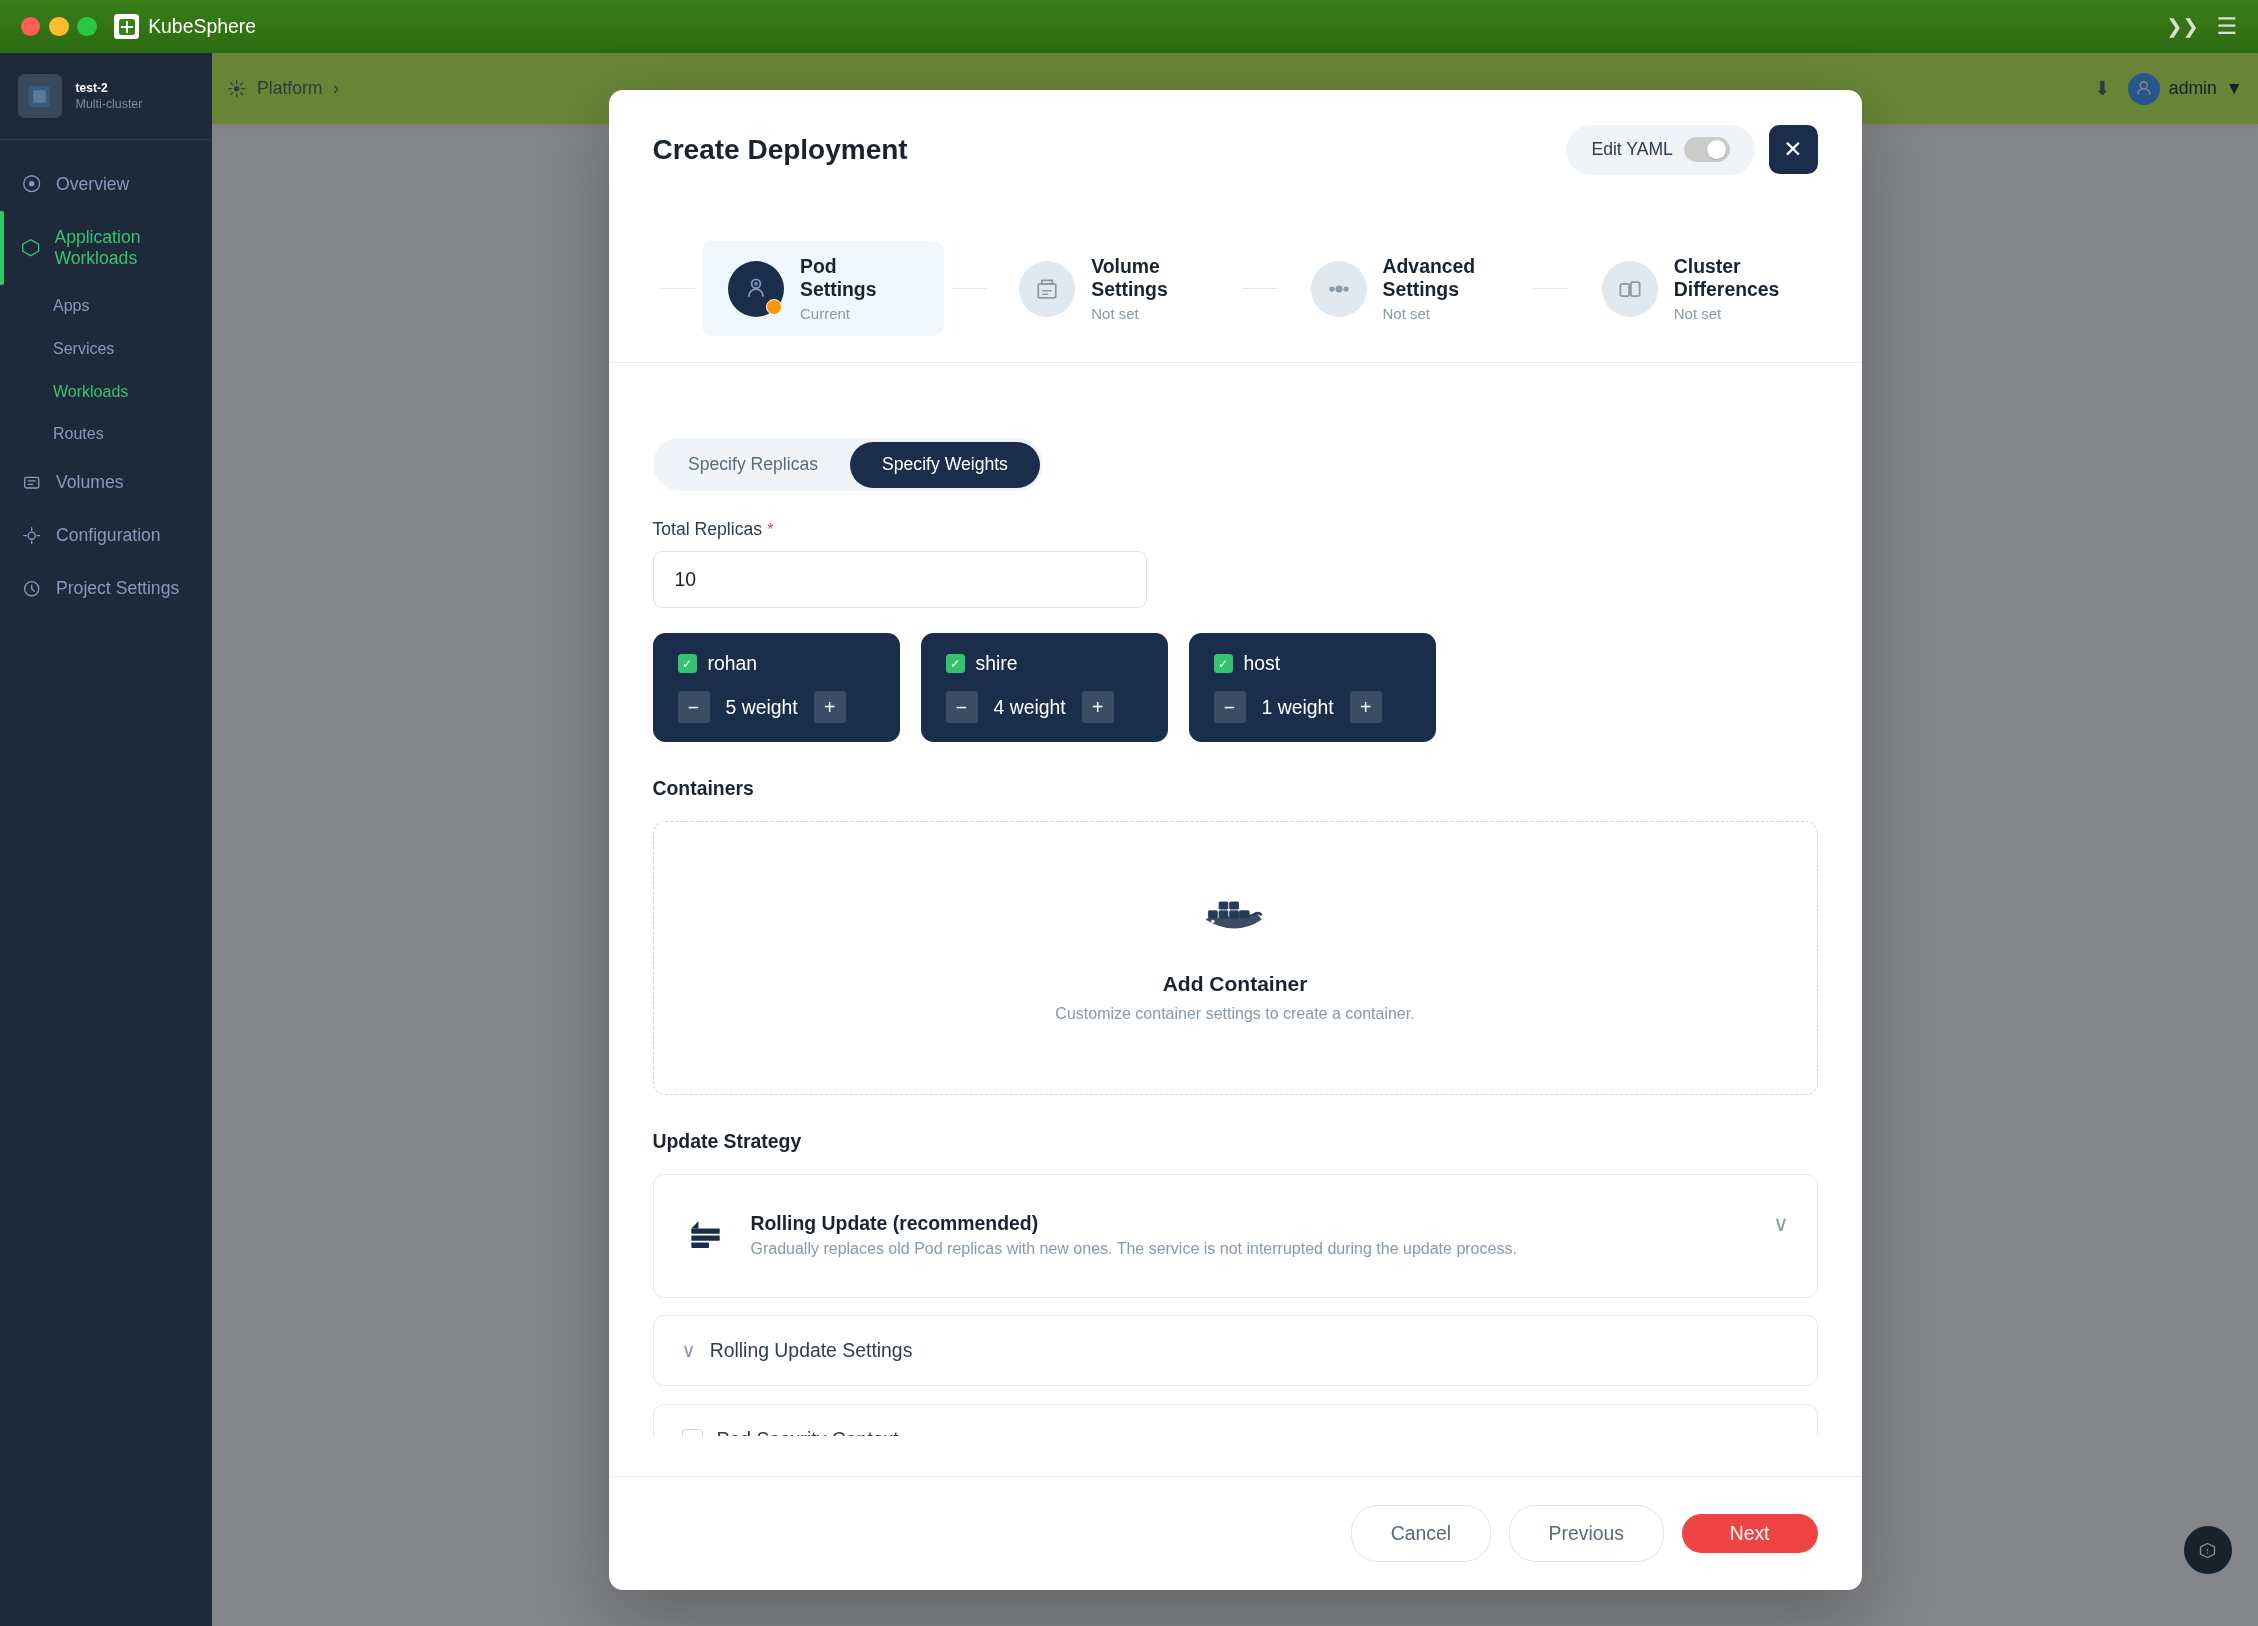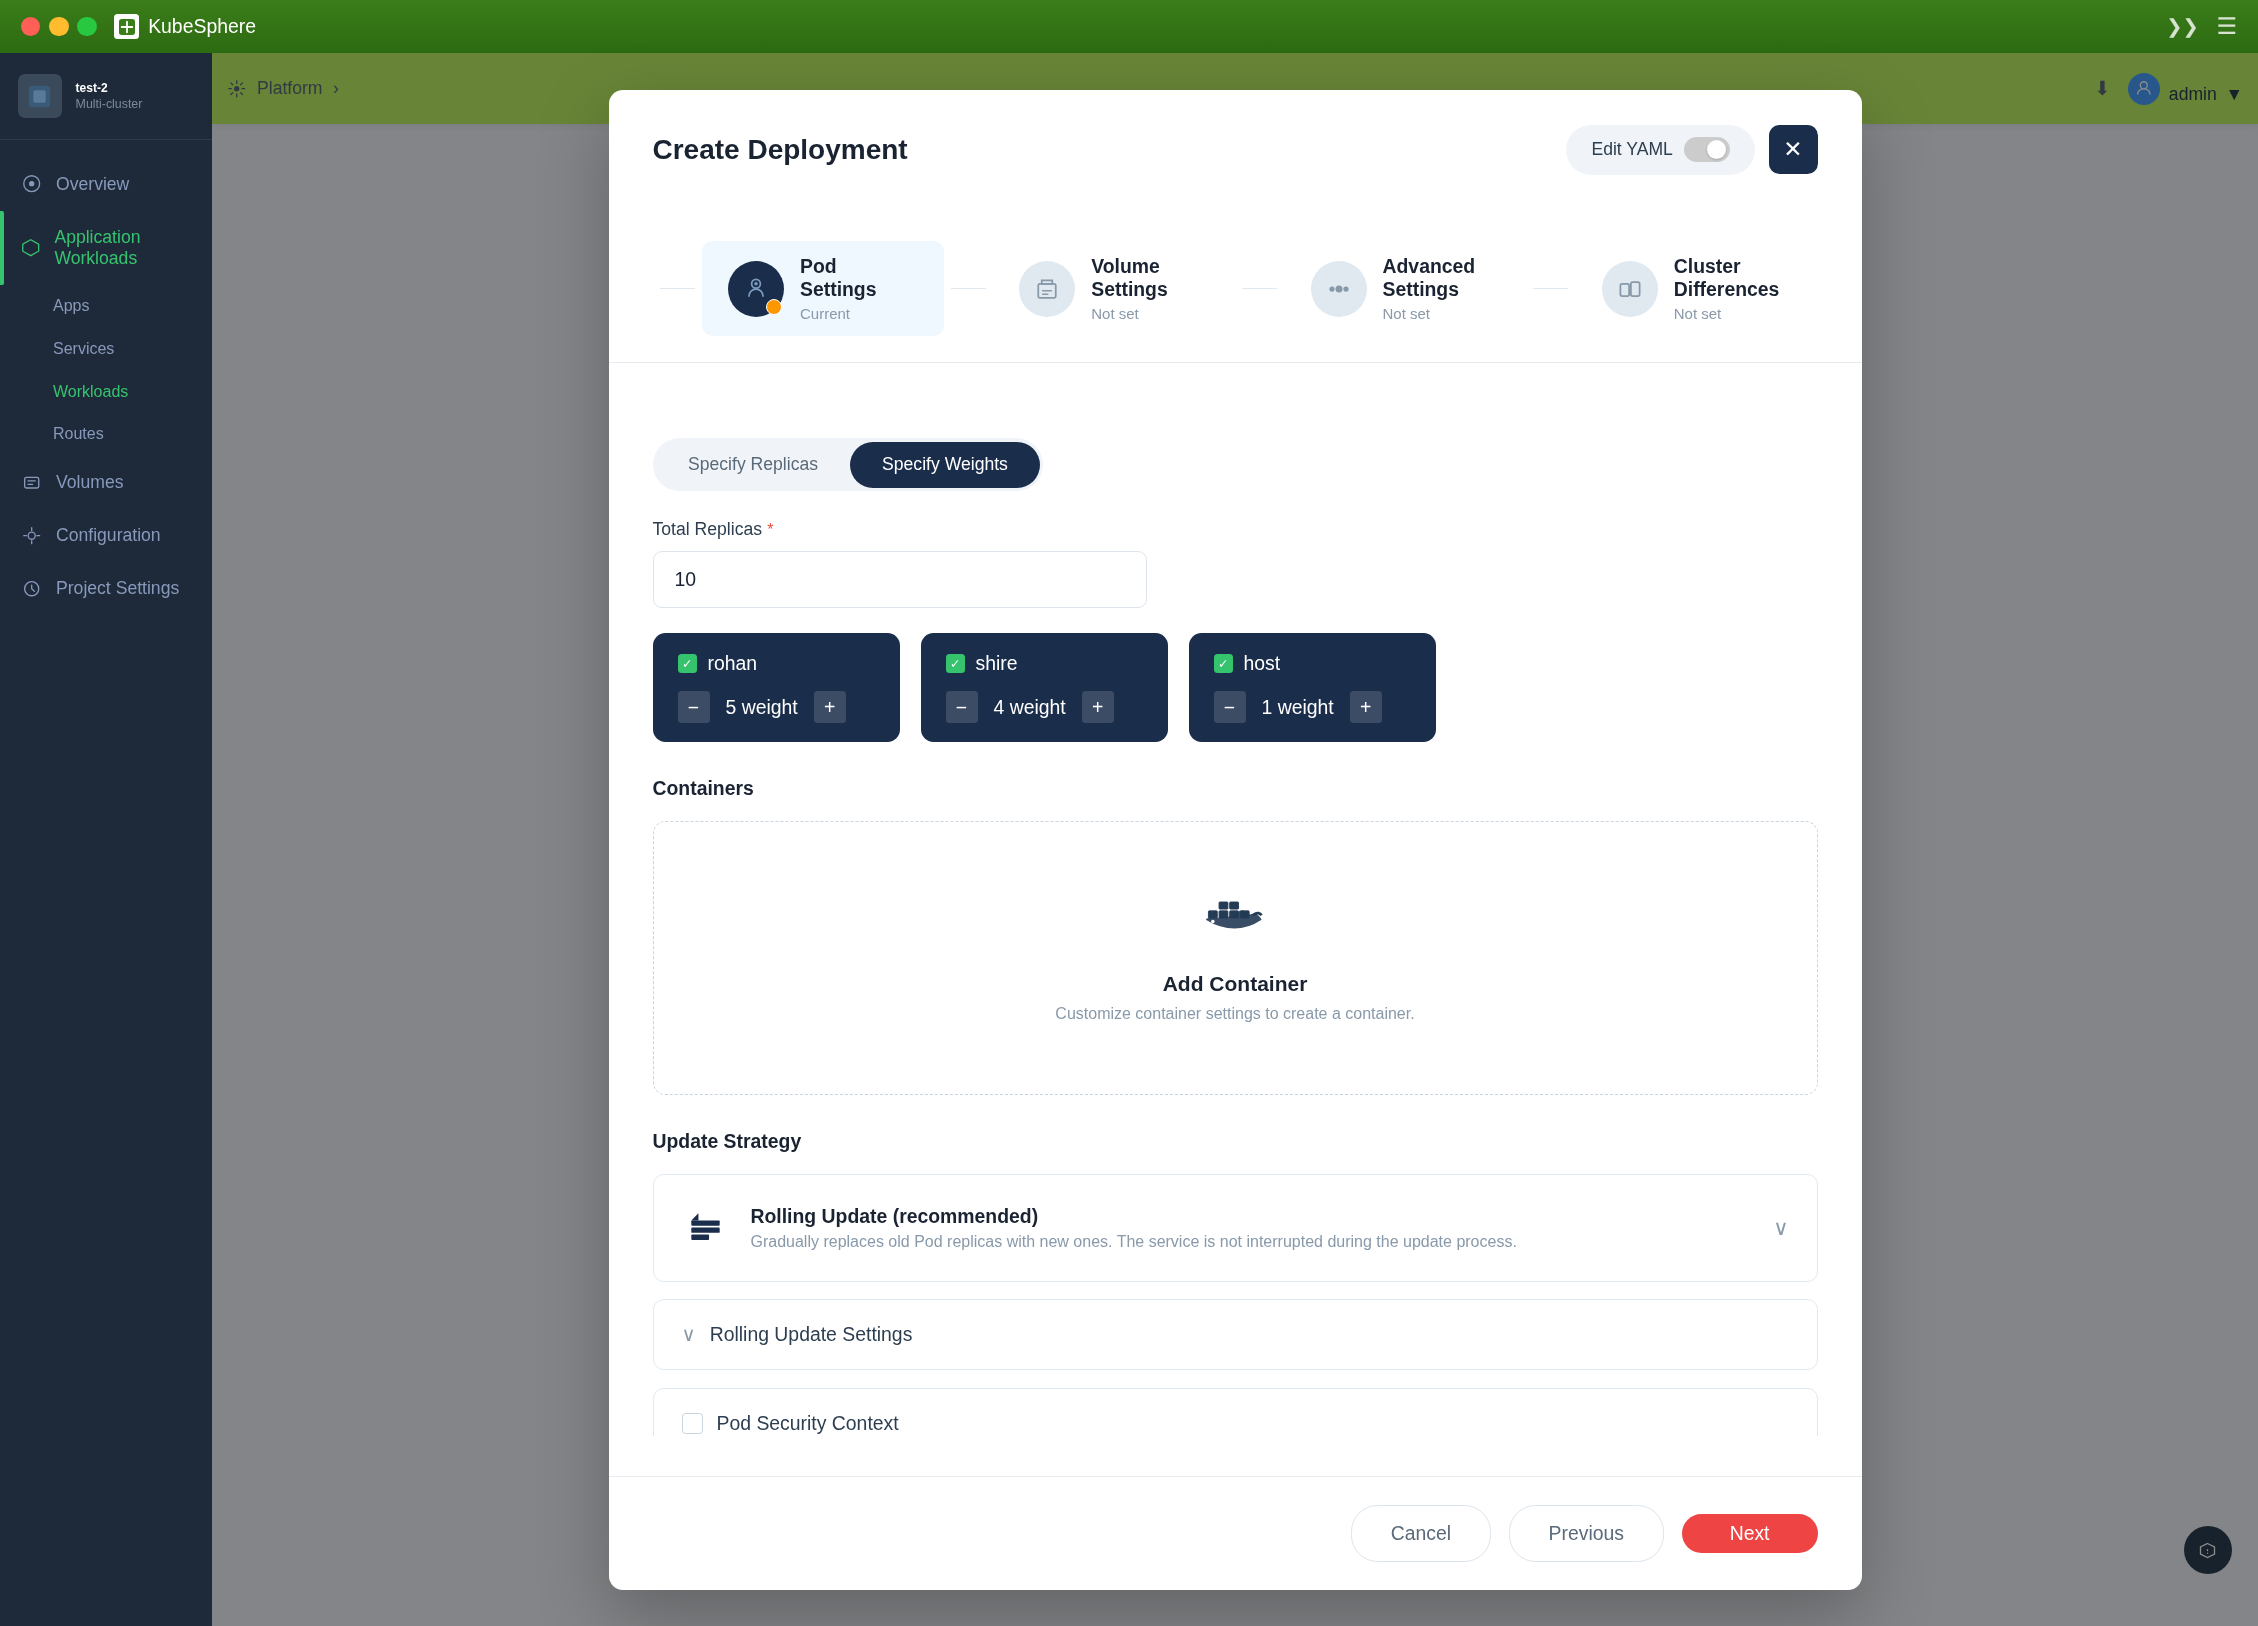--- a/index.html
+++ b/index.html
@@ -185,21 +185,21 @@
       font-size: 17.6px;
     }
     .topbar-right {
       margin-left: auto;
       display: flex;
       align-items: center;
       gap: 17.6px;
     }
     .topbar-user {
       display: flex;
-      align-items: flex-end;
+      align-items: center;
       gap: 8.8px;
       color: #2c3e50;
       font-size: 17.6px;
     }
     .user-avatar {
       width: 32px;
       height: 32px;
       background: #4a9eff;
       border-radius: 50%;
       display: flex;
@@ -536,23 +536,22 @@
       color: #8899aa;
     }
 
     
     .update-strategy-section {
       margin-top: 35px;
     }
     .strategy-card {
       border: 1.3px solid #e0e8f0;
       border-radius: 10.6px;
-      padding: 29px 28px;
-      display: flex;
-      align-items: center;
+      padding: 37px 28px;
+      display: flex;
       gap: 21px;
       cursor: pointer;
     }
     .strategy-icon {
       width: 48px;
       height: 48px;
       display: flex;
       align-items: center;
       justify-content: center;
       font-size: 28px;

